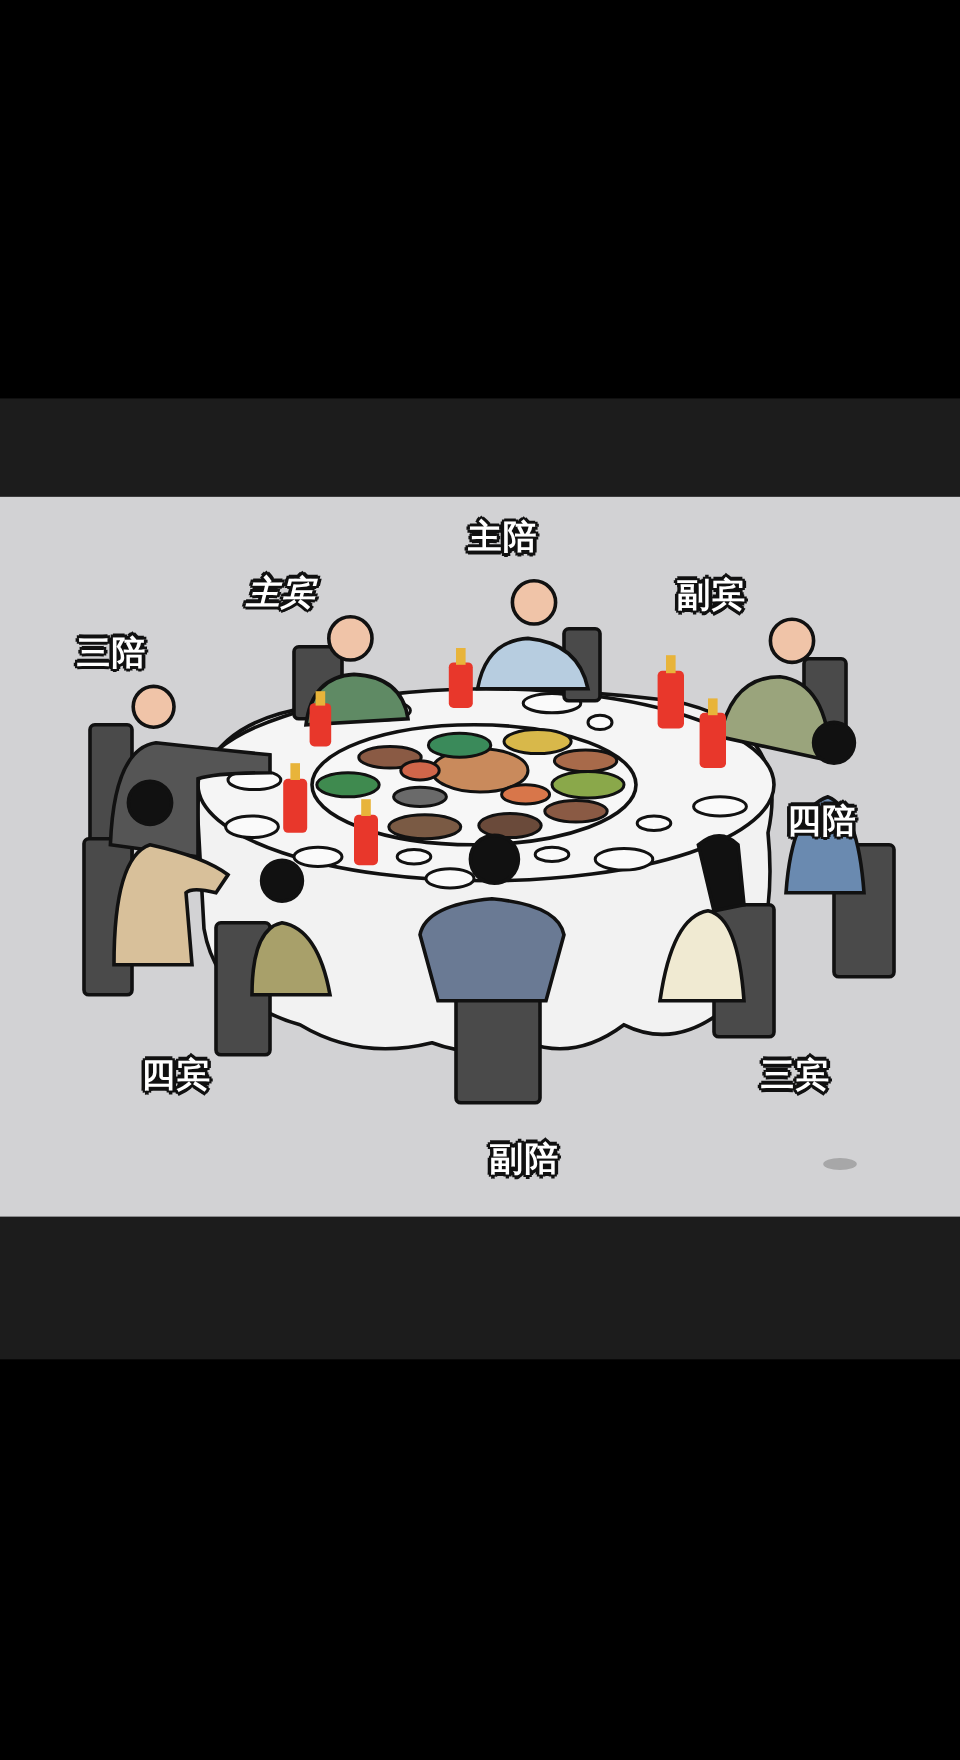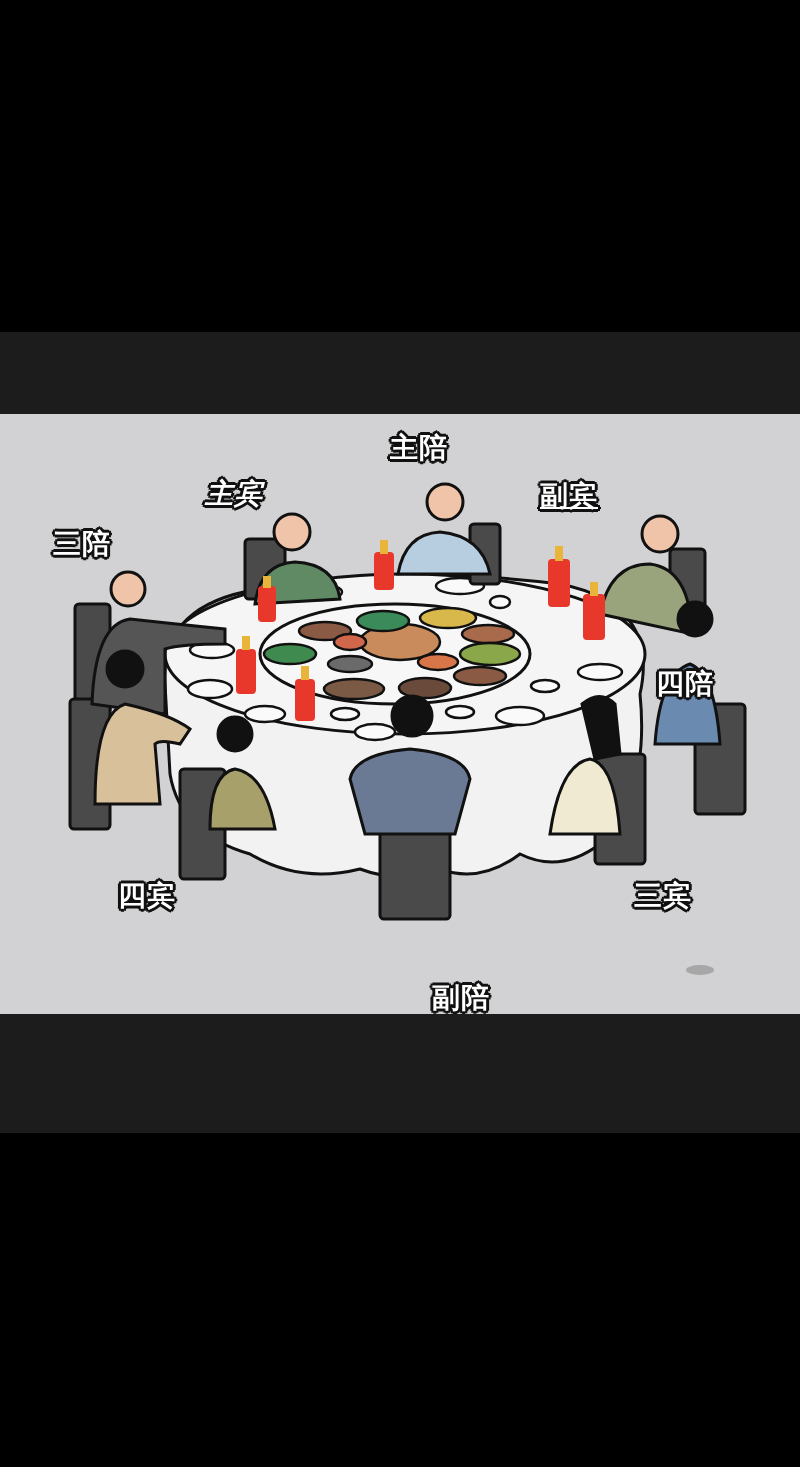--- a/index.html
+++ b/index.html
@@ -134,22 +134,22 @@
       <rect x="590" y="168" width="8" height="14"></rect>
       <rect x="242" y="222" width="8" height="14"></rect>
       <rect x="301" y="252" width="8" height="14"></rect>
     </g>
 
     <ellipse cx="700" cy="556" rx="14" ry="5" fill="#8a8a8a" opacity="0.6"></ellipse>
   </svg>
 
   <div class="label" style="left:390px; top:20px;">主陪</div>
   <div class="label" style="left:205px; top:66px;font-style:italic;">主宾</div>
-  <div class="label" style="left:540px; top:68px;text-decoration:underline;">副宾</div>
-  <div class="label" style="left:53px; top:116px;">三陪</div>
+  <div class="label" style="left:564px; top:68px;">副宾</div>
+  <div class="label" style="left:64px; top:116px;">三陪</div>
   <div class="label" style="left:656px; top:256px;">四陪</div>
   <div class="label" style="left:118px; top:468px;">四宾</div>
   <div class="label" style="left:634px; top:468px;">三宾</div>
-  <div class="label" style="left:432px; top:538px;margin-top:32px;">副陪</div>
+  <div class="label" style="left:408px; top:538px;">副陪</div>
 </div>
 
 <div class="frame-bottom"></div>
 <div class="band-bottom"></div>
 
 </body></html>

